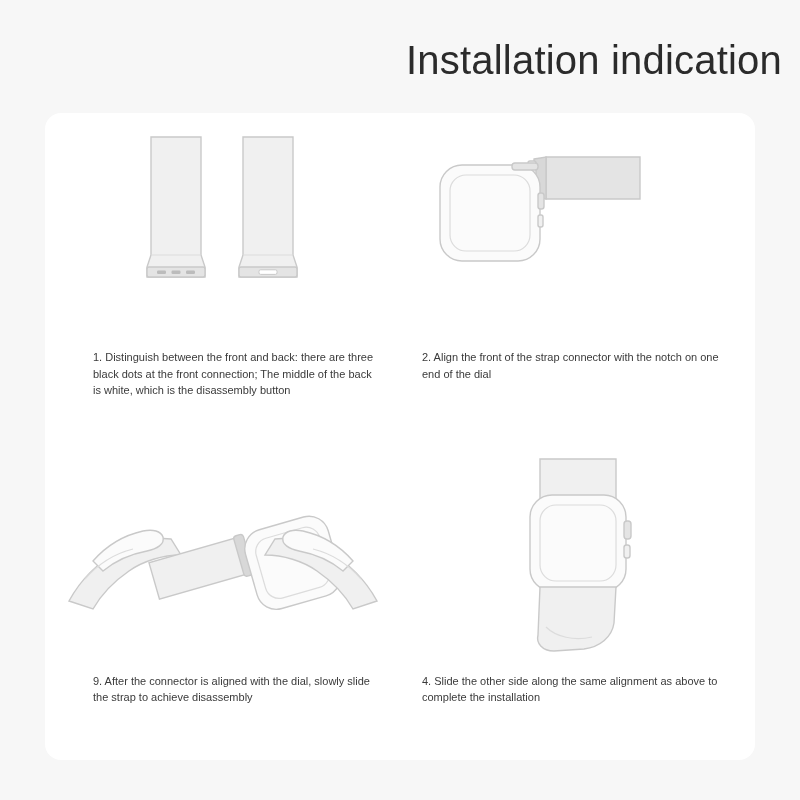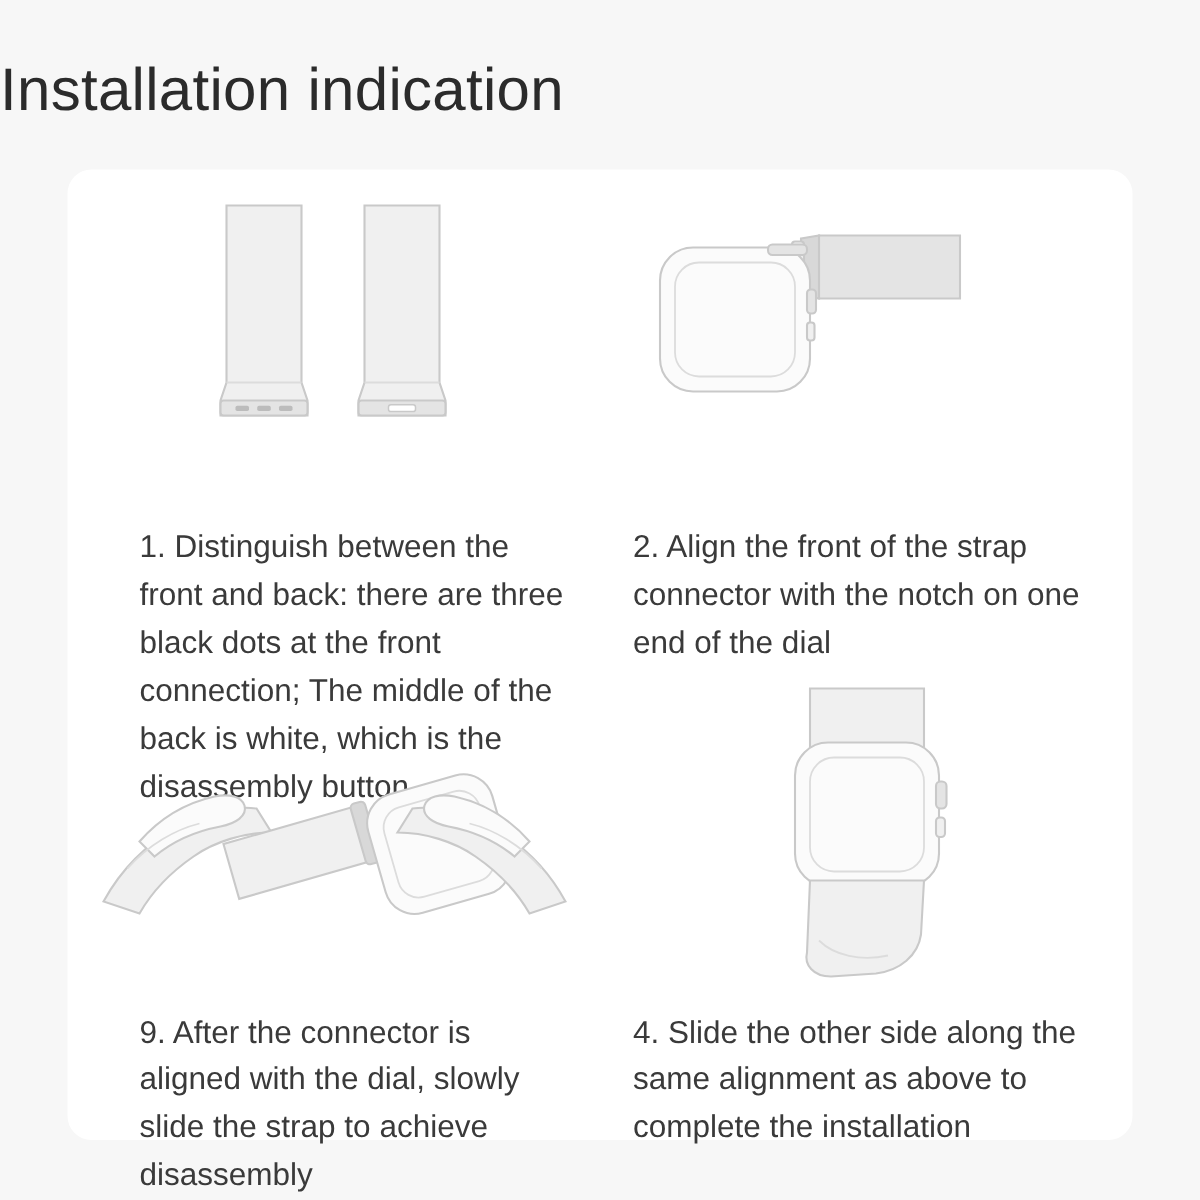--- a/index.html
+++ b/index.html
@@ -17,21 +17,21 @@
     position: relative;
     width: 800px;
     height: 800px;
     box-sizing: border-box;
   }
   .page-title {
     position: absolute;
     top: 38px;
     left: 0;
     width: 782px;
-    text-align: left;
+    text-align: right;
     font-size: 40px;
     font-weight: 400;
     color: #2b2b2b;
     letter-spacing: 0.2px;
   }
   .card {
     position: absolute;
     top: 113px;
     left: 45px;
     width: 710px;
@@ -63,21 +63,21 @@
     height: 238px;
     display: flex;
     align-items: center;
     justify-content: center;
   }
   .cell-text {
     position: absolute;
     left: 48px;
     right: 24px;
     top: 236px;
-    font-size: 21px;
+    font-size: 11px;
     line-height: 1.52;
     color: #3a3a3a;
   }
   .cell.c2 .cell-text, .cell.c4 .cell-text {
     left: 22px;
     right: 28px;
   }
 
   
   svg { display: block; }

